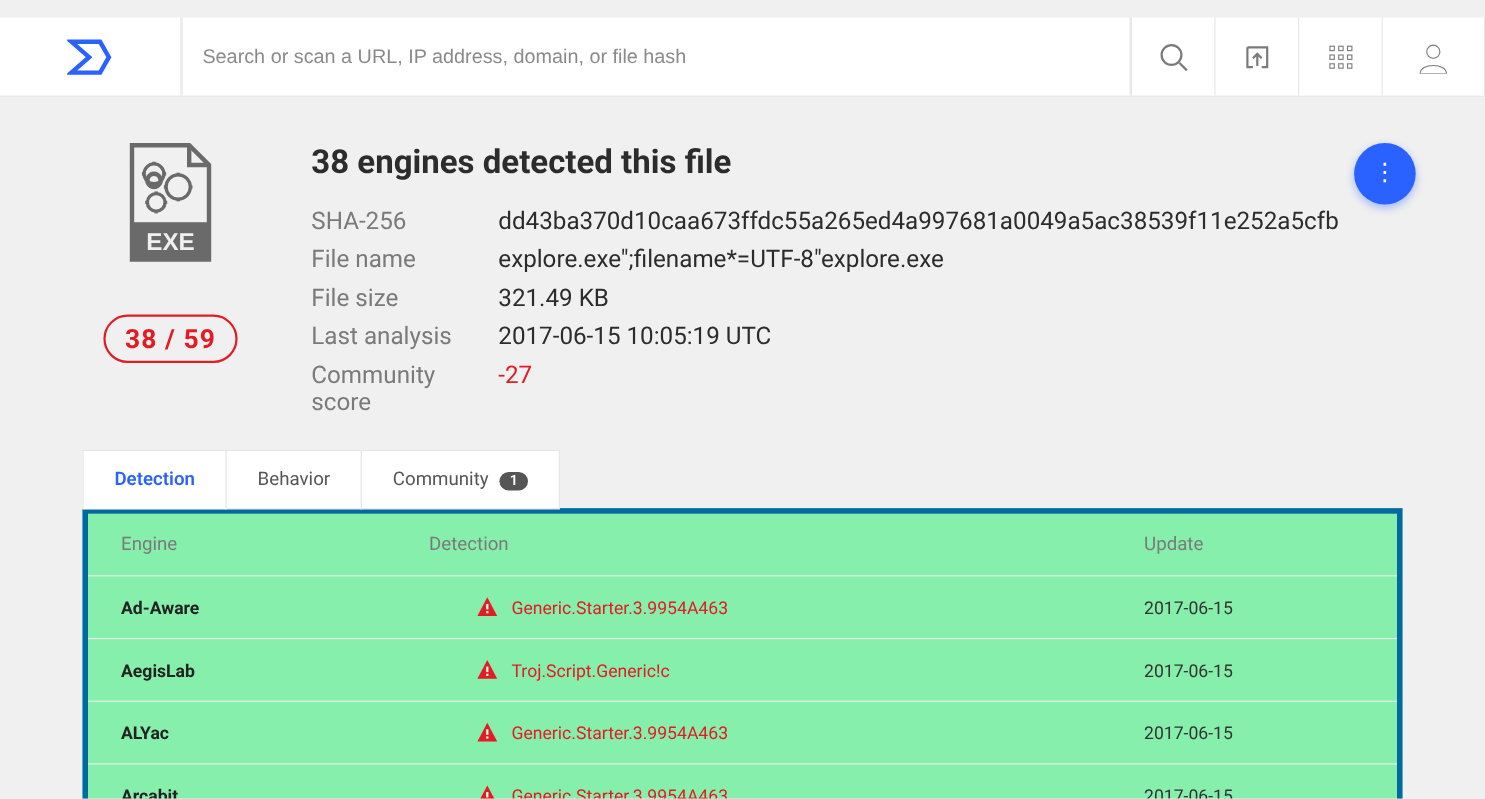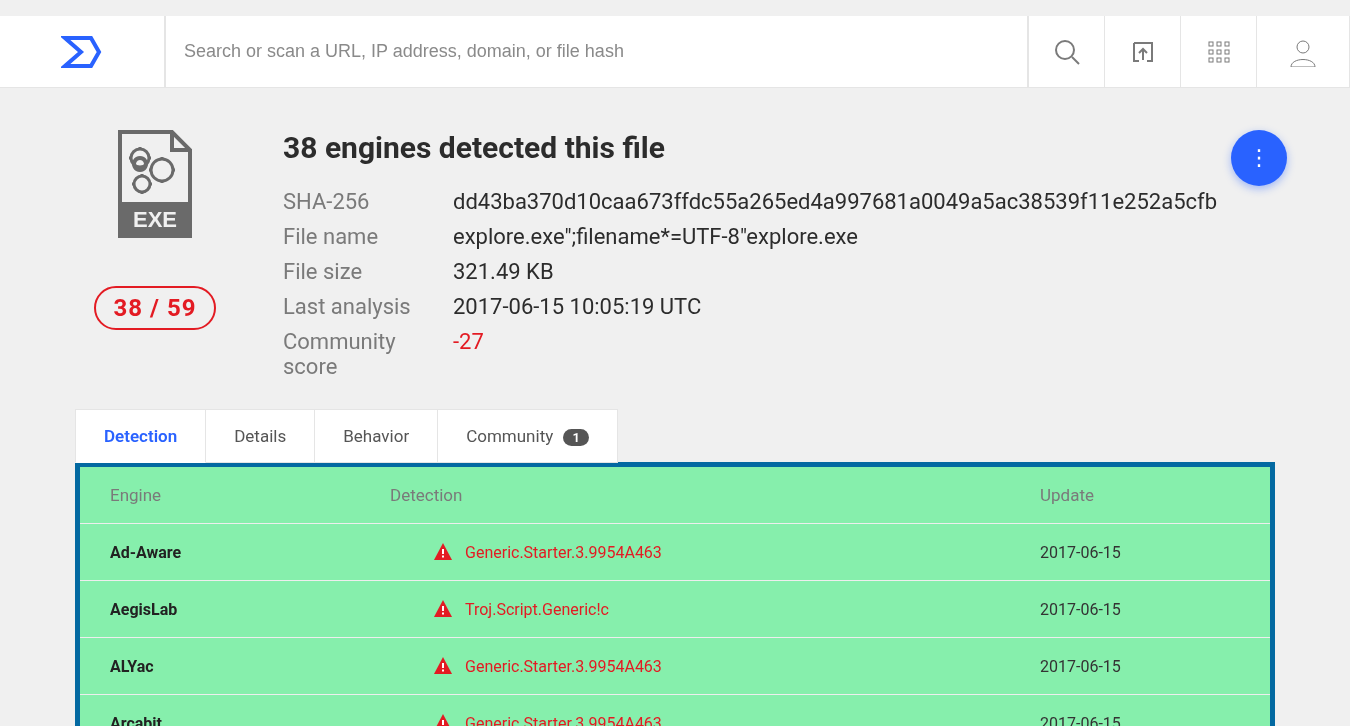--- a/index.html
+++ b/index.html
@@ -283,21 +283,20 @@
         <div class="kvval">2017-06-15 10:05:19 UTC</div>
         <div class="kvlabel">Community score</div>
         <div class="kvval neg">-27</div>
       </div>
     </div>
   </div>
 
   <div class="tabs-wrap">
     <div class="tabs">
       <div class="tab active">Detection</div>
-      <div class="tab">Details</div>
       <div class="tab">Behavior</div>
       <div class="tab">
         <span>Community</span>
         <span class="badge">1</span>
       </div>
     </div>
 
     <div class="panel">
       <div class="table-hdr">
         <div>Engine</div>

